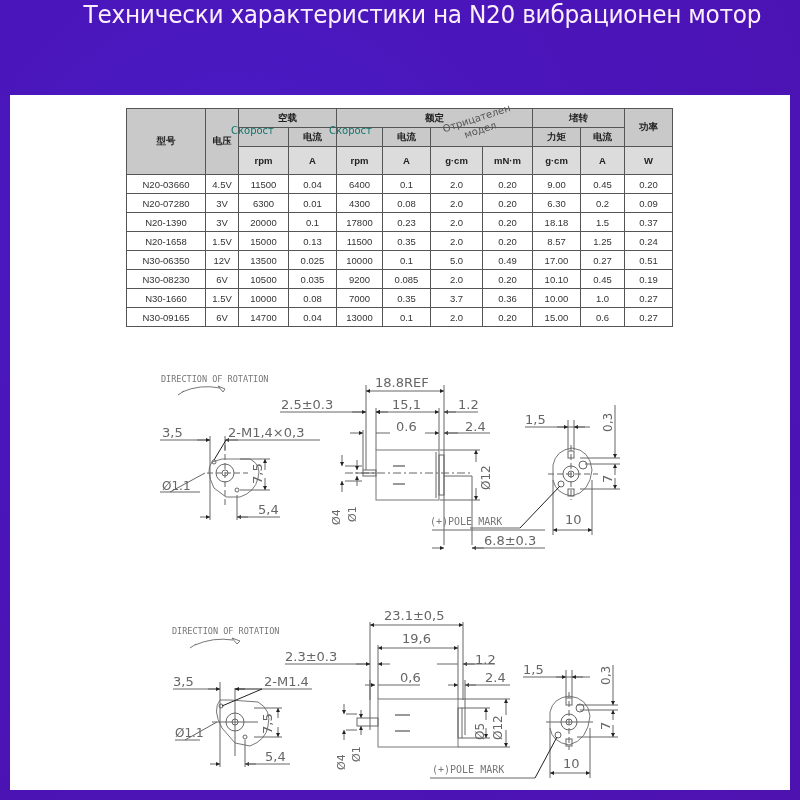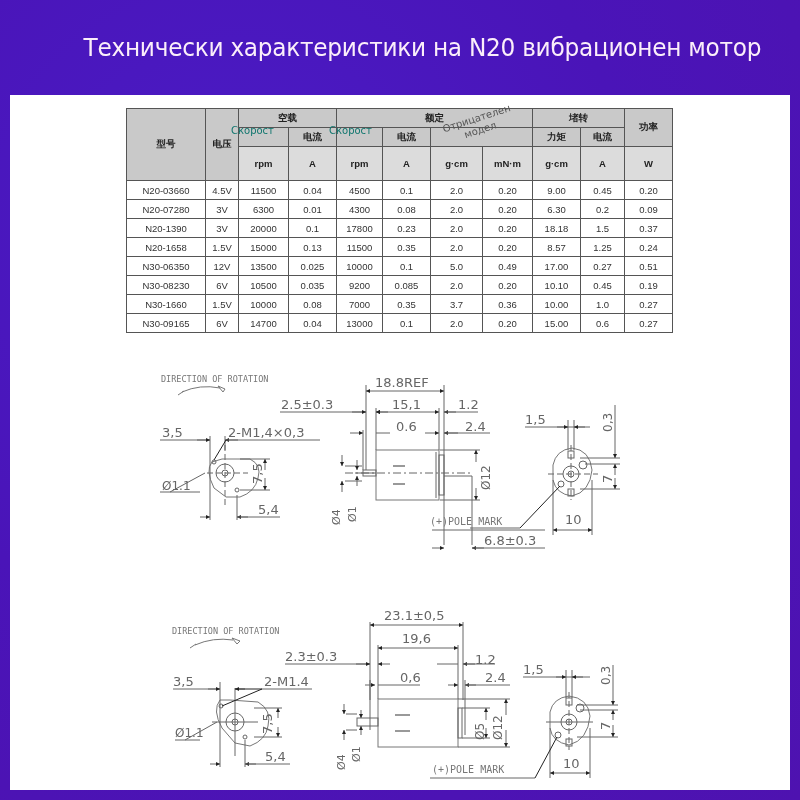--- a/index.html
+++ b/index.html
@@ -5,42 +5,42 @@
   * { margin: 0; padding: 0; box-sizing: border-box; }
   html, body { width: 800px; height: 800px; overflow: hidden; }
   body {
     background: #4a14b8;
     background: radial-gradient(ellipse at 30% 30%, #4a1cc6 0%, #4a14b8 50%, #4e12b0 100%);
     font-family: "Liberation Sans", sans-serif;
     position: relative;
   }
   .title-bar {
     position: absolute; left: 0; top: 0; width: 800px; height: 95px;
-    display: flex; align-items: center; justify-content: center; padding-left: 44px;
+    display: flex; justify-content: center; padding-left: 44px;
   }
   .title-bar h1 {
     color: #fbeefa; font-weight: normal; font-size: 25px;
     font-family: "DejaVu Sans", sans-serif; letter-spacing: -0.3px;
     transform: scaleX(0.93);
   }
   .sheet {
     position: absolute; left: 10px; top: 95px; width: 780px; height: 695px;
     background: #ffffff;
   }
   
   .spec-table {
     position: absolute; left: 126px; top: 108px;
     border-collapse: collapse; font-size: 9.5px; color: #333;
     font-family: "Liberation Sans", sans-serif;
   }
   .spec-table td, .spec-table th {
     border: 1px solid #555; text-align: center; height: 19px; padding: 0;
   }
   .spec-table th { background: #c9c9c9; font-weight: bold; color: #222; }
-  .spec-table th.sub { background: #dcdcdc; height: 34px; }
+  .spec-table th.sub { background: #dcdcdc; height: 28px; }
   .spec-table td { background: #fff; }
   .c0 { width: 79px; } .c1 { width: 33px; margin-top: 48px; } .c2 { width: 50px; } .c3 { width: 48px; }
   .c4 { width: 46px; } .c5 { width: 48px; } .c6 { width: 52px; } .c7 { width: 50px; }
   .c8 { width: 48px; margin-left: 48px; } .c9 { width: 44px; } .c10 { width: 48px; }
   .overlay-label { position: absolute; font-size: 10px; color: #0f766e; font-family: "DejaVu Sans", sans-serif; background: transparent; }
   .overlay-rot { position: absolute; font-size: 10px; color: #555; font-family: "DejaVu Sans", sans-serif; transform: rotate(-18deg); transform-origin: left top; text-align: center; line-height: 12px; }
   .drawing { position: absolute; left: 0; top: 0; }
   .dwg-text { font-family: "DejaVu Sans", sans-serif; fill: #666; }
   .dwg-mono { font-family: "DejaVu Sans Mono", monospace; fill: #777; }
 </style>
@@ -81,21 +81,21 @@
     <th class="sub c7">mN·m</th>
     <th class="sub">g·cm</th>
     <th class="sub">A</th>
     <th class="sub">W</th>
   </tr>
   <tr>
     <td>N20-03660</td>
         <td>4.5V</td>
         <td>11500</td>
         <td>0.04</td>
-        <td>4500</td>
+        <td>6400</td>
         <td>0.1</td>
         <td>2.0</td>
         <td>0.20</td>
         <td>9.00</td>
         <td>0.45</td>
         <td>0.20</td>
   </tr>
   <tr>
     <td>N20-07280</td>
         <td>3V</td>

